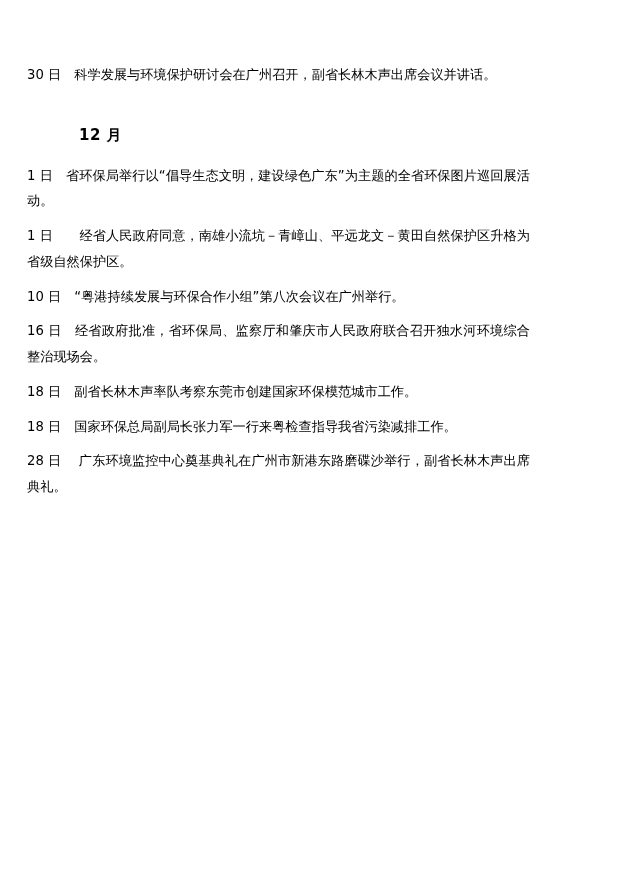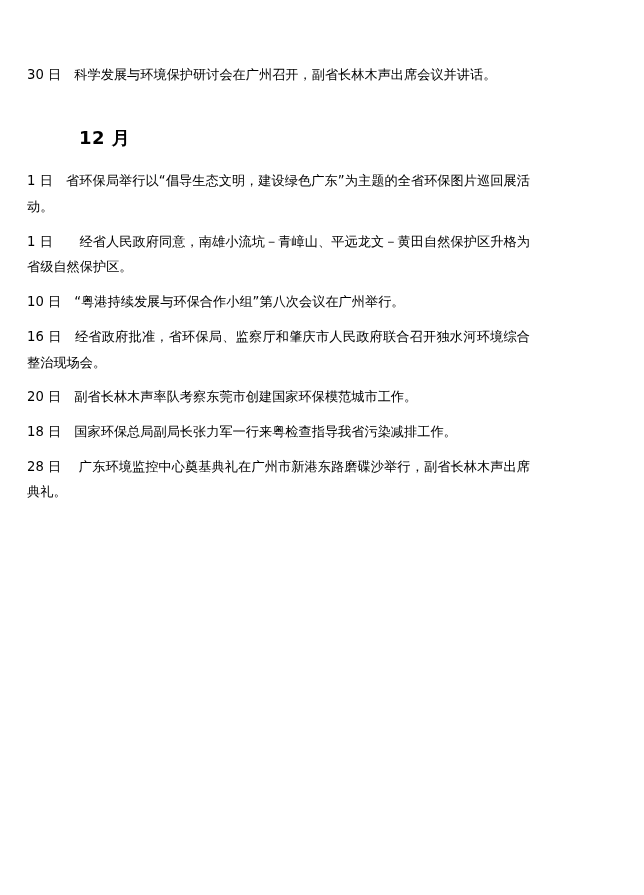--- a/index.html
+++ b/index.html
@@ -26,21 +26,21 @@
     line-height: 1.95;
     text-align: justify;
     text-justify: inter-ideograph;
     margin: 0 0 9px 0;
     white-space: normal;
   }
   .entry.first {
     margin-bottom: 34px;
   }
   .month-heading {
-    font-size: 18px;
+    font-size: 15px;
     font-weight: bold;
     line-height: 1.8;
     margin: 0 0 14px 0;
     padding-left: 52px;
     letter-spacing: 0.5px;
   }
   .tight {
     margin-bottom: 8px;
   }
   .trailing {
@@ -57,20 +57,20 @@
   <p class="month-heading">12 月</p>
 
   <p class="entry">1 日　省环保局举行以“倡导生态文明，建设绿色广东”为主题的全省环保图片巡回展活动。</p>
 
   <p class="entry">1 日　　经省人民政府同意，南雄小流坑－青嶂山、平远龙文－黄田自然保护区升格为省级自然保护区。</p>
 
   <p class="entry">10 日　“粤港持续发展与环保合作小组”第八次会议在广州举行。</p>
 
   <p class="entry">16 日　经省政府批准，省环保局、监察厅和肇庆市人民政府联合召开独水河环境综合整治现场会。</p>
 
-  <p class="entry">20 日　副省长林木声率队考察东莞市创建国家环保模范城市工作。</p>
+  <p class="entry">18 日　副省长林木声率队考察东莞市创建国家环保模范城市工作。</p>
 
   <p class="entry">18 日　国家环保总局副局长张力军一行来粤检查指导我省污染减排工作。</p>
 
   <p class="entry tight">28 日　 广东环境监控中心奠基典礼在广州市新港东路磨碟沙举行，副省长林木声出席典礼。</p>
 
 
 </div>
 
 </body></html>

